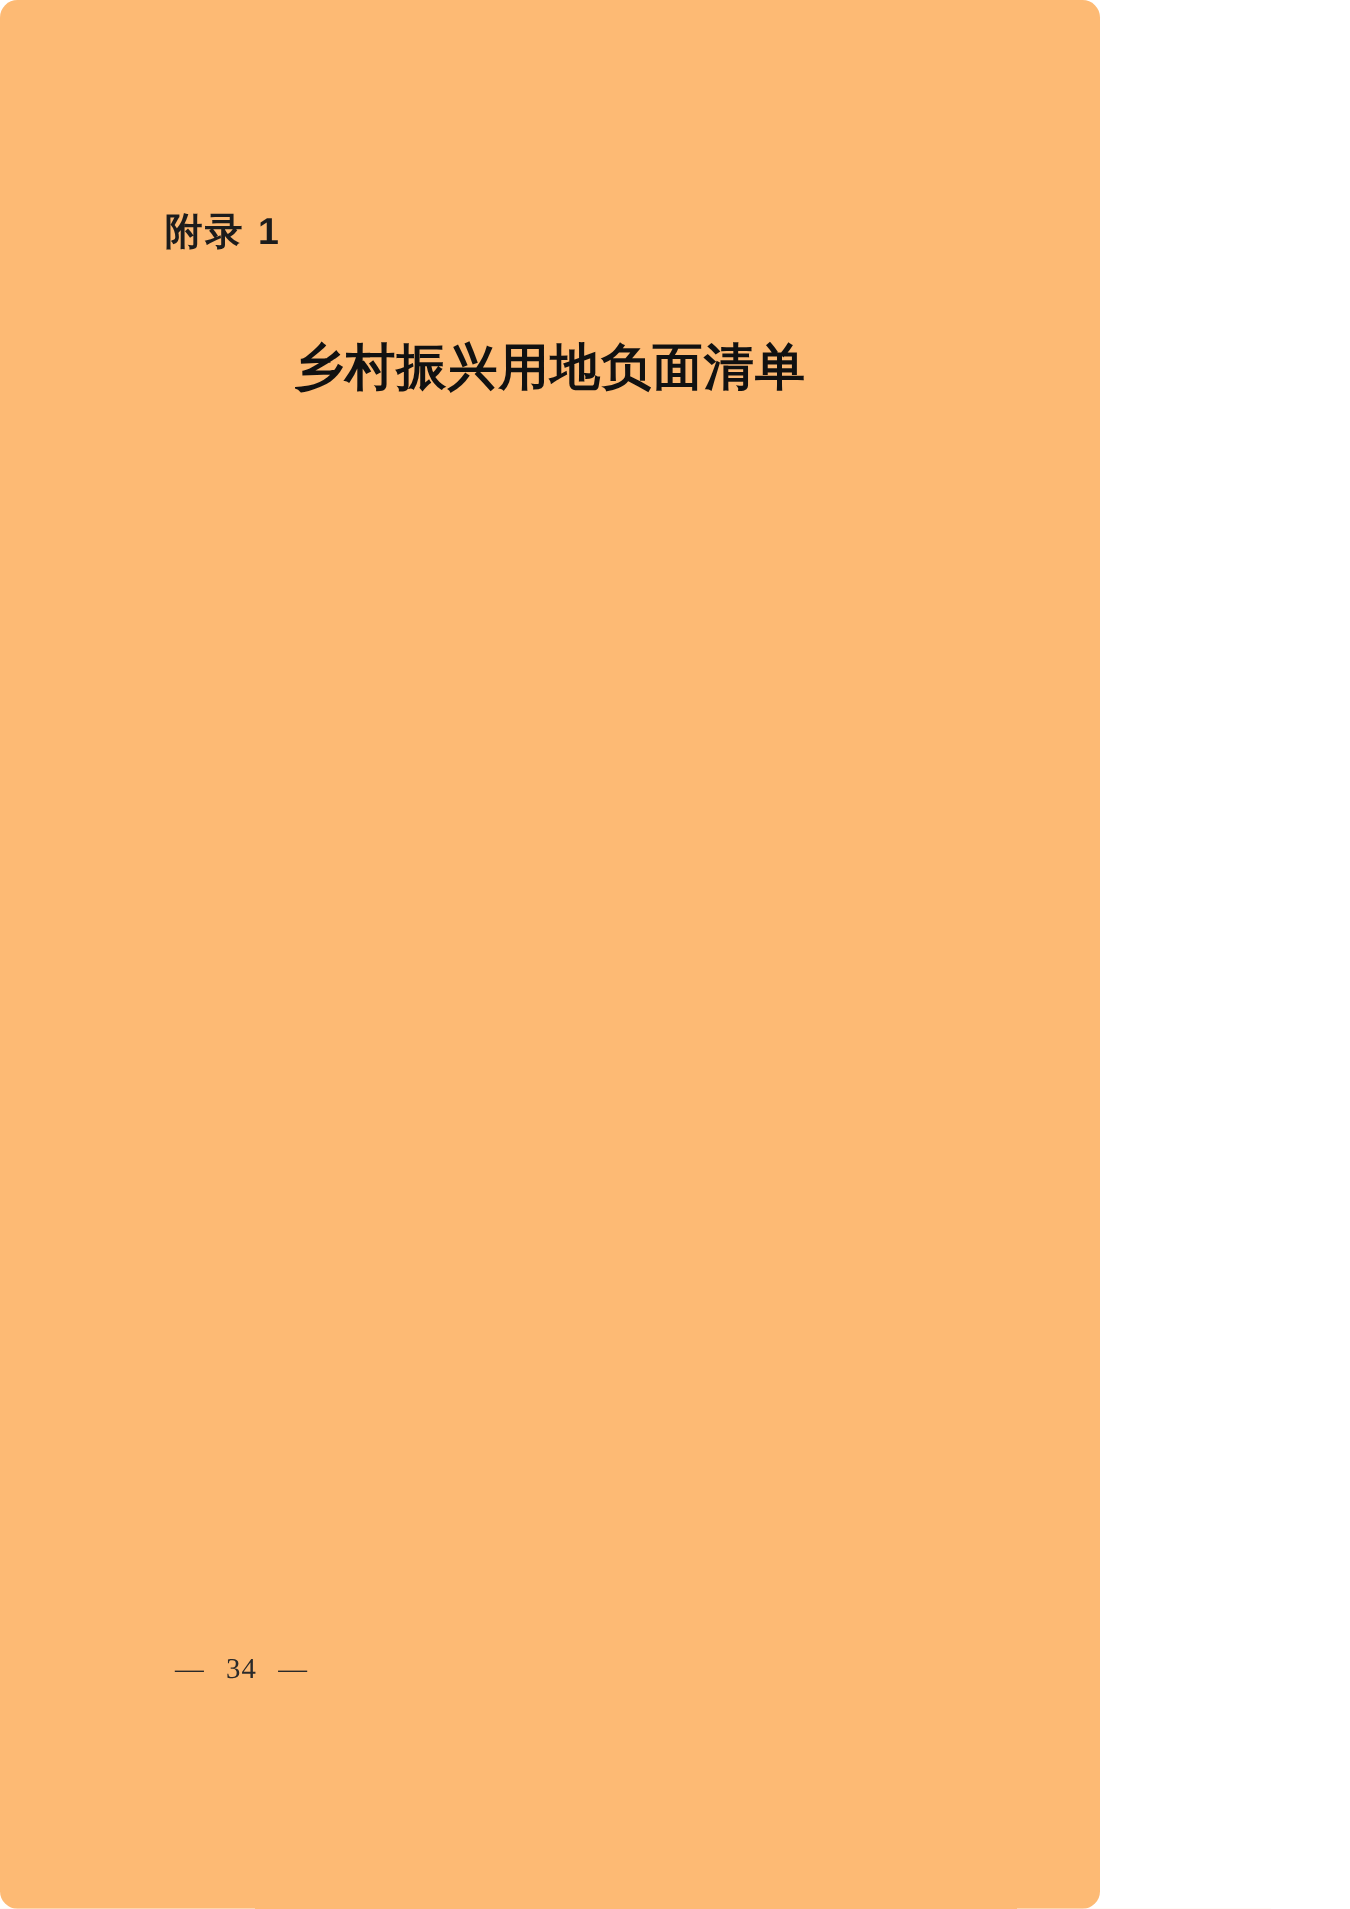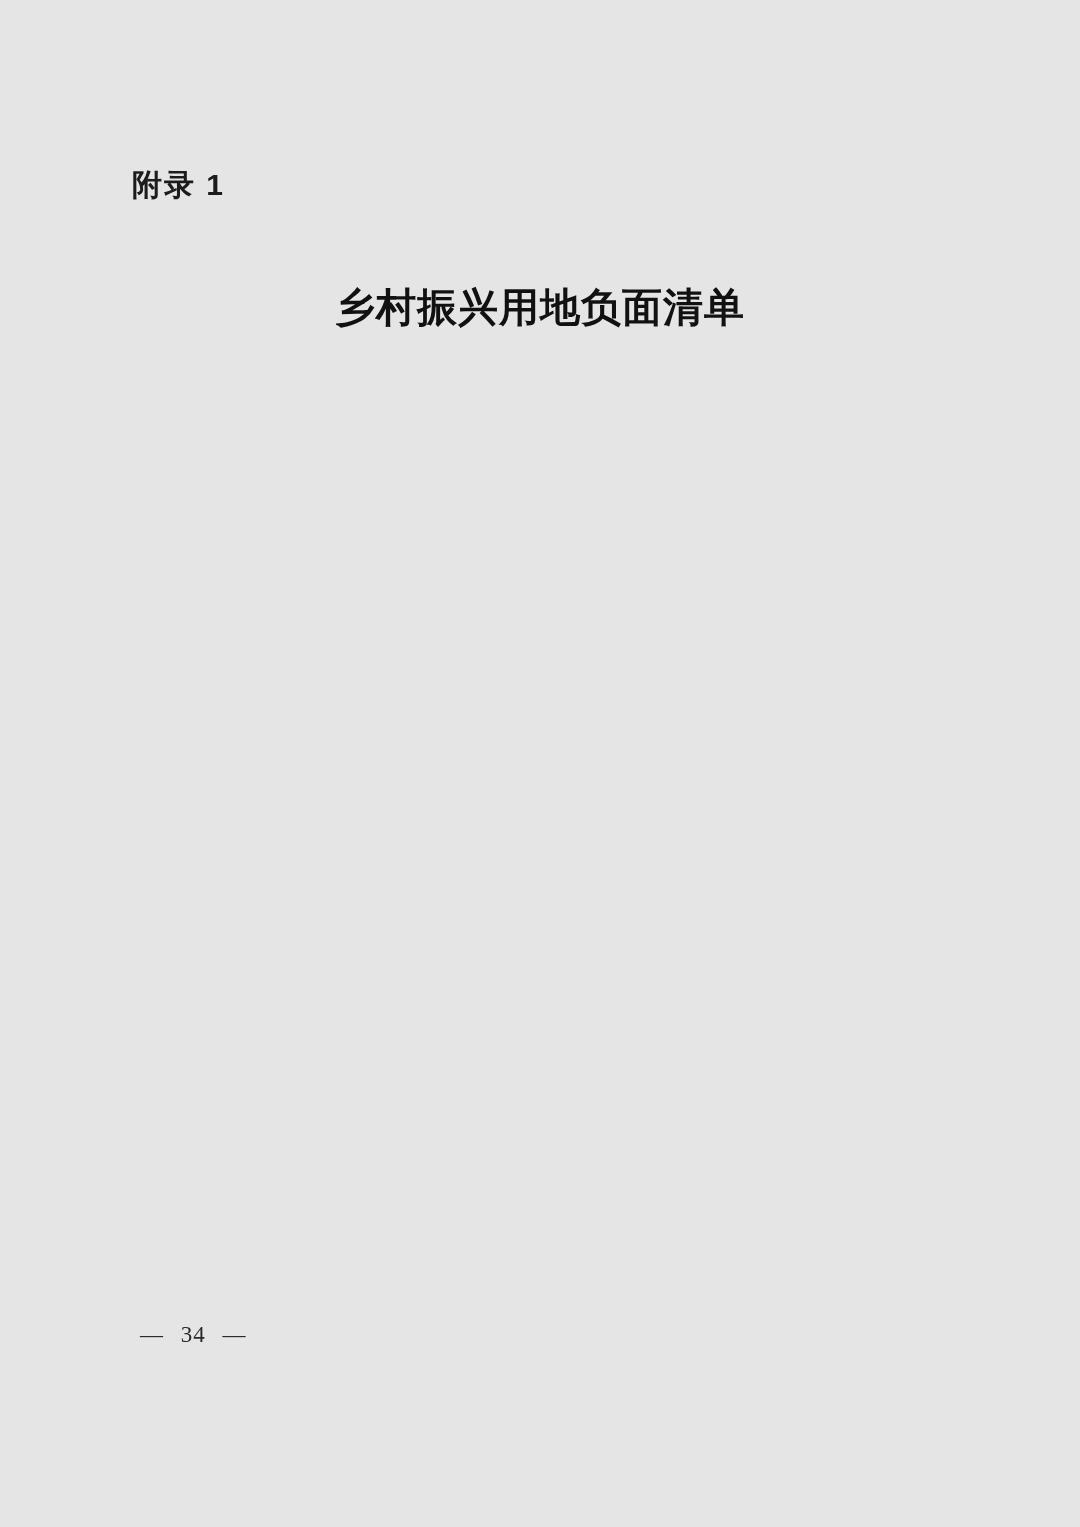--- a/index.html
+++ b/index.html
@@ -2,43 +2,44 @@
 <html lang="zh"><head>
 <meta charset="utf-8">
 <style>
   html, body {
     margin: 0;
     padding: 0;
     background: #ffffff;
   }
   .page {
     position: relative;
-    width: 1080px;
+    width: 880px;
     height: 1527px;
-    background: #e5e5e5;
+    background: #fdba74;
     color: #222222;
     font-family: "Liberation Serif", serif;
     overflow: hidden;
+    border-radius: 14px;
   }
   .appendix-label {
     position: absolute;
     left: 132px;
     top: 165px;
     font-size: 30px;
     font-weight: bold;
     font-family: "Liberation Sans", sans-serif;
     color: #1c1c1c;
     letter-spacing: 2px;
   }
   .doc-title {
     position: absolute;
     left: 0;
     right: 0;
     top: 266px;
-    margin: 14px;
+    margin: 0;
     text-align: center;
     font-size: 40px;
     font-weight: bold;
     color: #111111;
     font-family: "Liberation Serif", serif;
     letter-spacing: 1px;
   }
   .doc-body {
     position: absolute;
     left: 145px;

